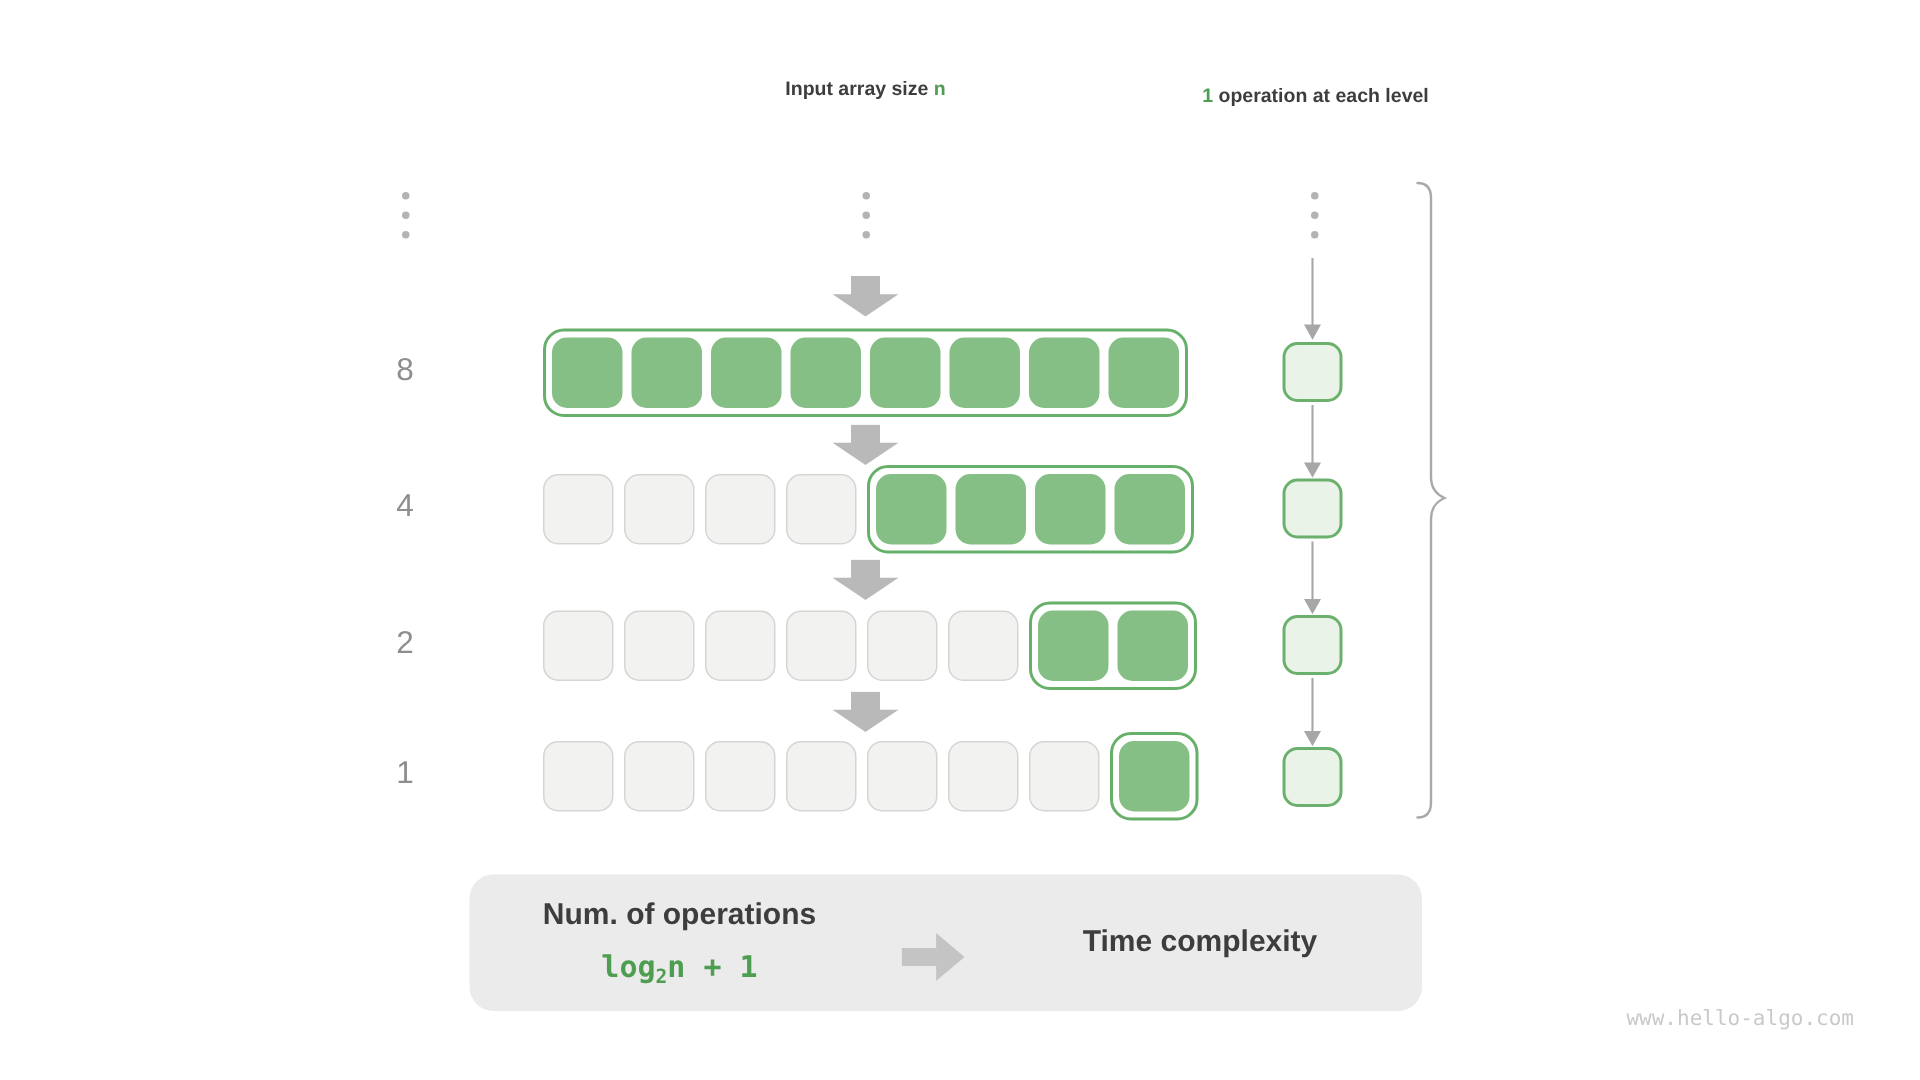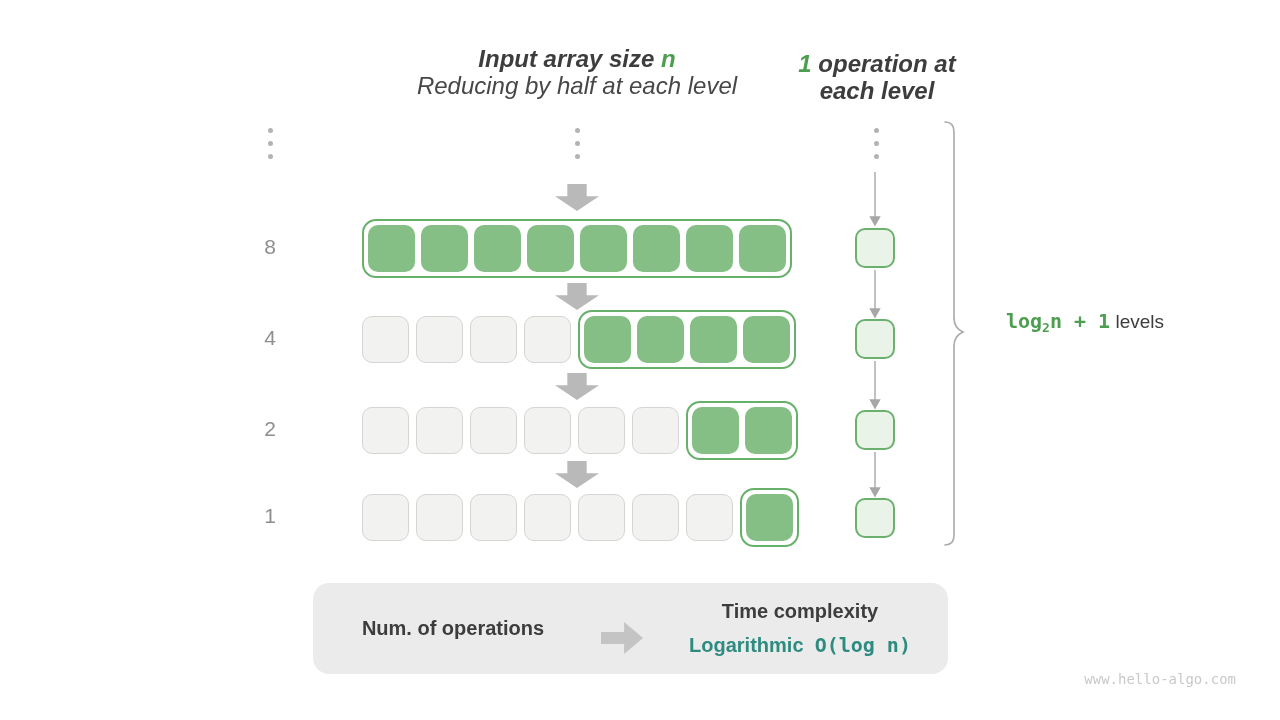--- a/index.html
+++ b/index.html
@@ -5,21 +5,21 @@
   html,body{margin:0;padding:0;background:#ffffff;}
   .stage{
     position:relative;width:1280px;height:720px;background:#ffffff;
     font-family:"Liberation Sans", sans-serif;color:#3d3d3d;overflow:hidden;
   }
   .mono{font-family:"DejaVu Sans Mono", monospace;}
   .green-text{color:#4e9e51;}
   .teal-text{color:#2e8b80;}
 
   
-  .hdr{position:absolute;text-align:center;font-size:24px;line-height:27px;color:#3d3d3d;font-style:italic;}
+  .hdr{position:absolute;text-align:center;font-size:13px;line-height:27px;color:#3d3d3d;}
   .hdr-left{left:150;left:150px;top:64px;width:240px;font-weight:bold;}
   .hdr-center{left:412px;top:45px;width:330px;}
   .hdr-center .line1{font-weight:bold;}
   .hdr-center .line2{font-weight:normal;color:#474747;}
   .hdr-right{left:792px;top:50px;width:170px;font-weight:bold;}
 
   
   .ellipsis{position:absolute;display:flex;flex-direction:column;gap:8px;align-items:center;width:6px;}
   .ellipsis i{display:block;width:5px;height:5px;border-radius:50%;background:#b3b3b3;}
   .ell-1{left:267px;top:128px;}
@@ -74,21 +74,20 @@
 </style>
 </head>
 <body>
 
 <div class="stage">
 
   <div class="hdr hdr-center">
     <div class="line1">
       <span>Input array size </span><span class="green-text">n</span>
     </div>
-    <div class="line2">Reducing by half at each level</div>
   </div>
   <div class="hdr hdr-right">
     <span class="green-text">1</span><span> operation at each level</span>
   </div>
 
   <div class="ellipsis ell-1">
       <i></i>
       <i></i>
       <i></i>
     </div>
@@ -178,34 +177,30 @@
   <div class="op-box op-1"></div>
   <div class="op-box op-2"></div>
   <div class="op-box op-3"></div>
   <div class="op-box op-4"></div>
 
   <svg class="brace-svg" width="32" height="436" viewBox="0 0 32 436">
     <path d="M7,6 Q16,6 16,16 L16,202 Q16,212 25,216 Q16,220 16,230 L16,419 Q16,429 7,429" fill="none" stroke="#a9a9a9" stroke-width="1.6" stroke-linecap="round"></path>
   </svg>
 
   <div class="levels-label">
-    <div>
-      <span class="formula mono green-text"><span>log</span><sub class="f-sub">2</sub><span>n + 1</span></span><span> levels</span>
-    </div>
   </div>
 
   <div class="summary">
     <div class="sum-col sum-left">
       <div class="sum-title">Num. of operations</div>
+      <div class="sum-formula mono green-text">
+        <span>log</span><sub class="f-sub">2</sub><span>n + 1</span>
+      </div>
     </div>
     <div class="block-arrow-right"></div>
     <div class="sum-col sum-right">
       <div class="sum-title">Time complexity</div>
-      <div class="sum-formula teal-text">
-        <span>Logarithmic</span>&nbsp;
-        <span class="mono">O(log n)</span>
-      </div>
     </div>
   </div>
 
   <div class="watermark mono">www.hello-algo.com</div>
 
 </div>
 
 </body></html>

